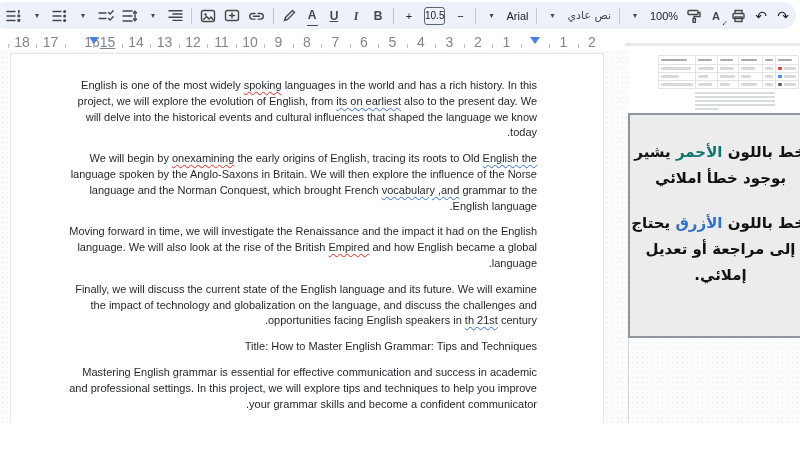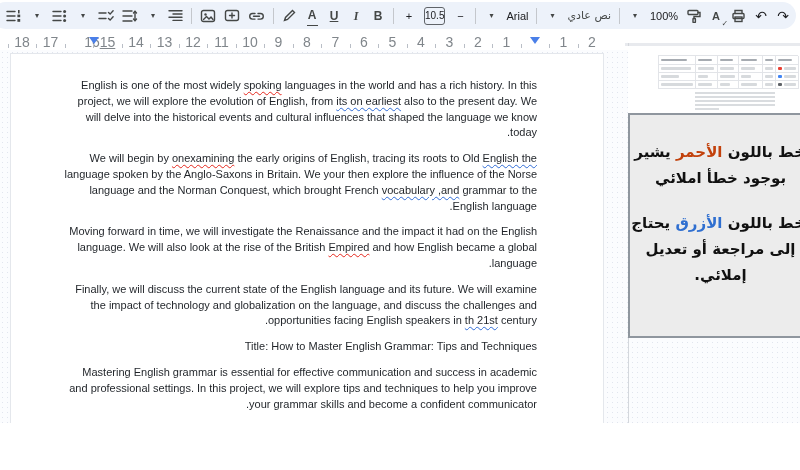--- a/index.html
+++ b/index.html
@@ -65,21 +65,21 @@
   .mdot{width:3.5px;height:3.5px;border-radius:1px;flex:0 0 auto;}
   #mini-lines{position:absolute;left:67px;top:46px;width:80px;}
   .mline{height:1.5px;background:#d9dcdf;margin-bottom:2.6px;}
   
   #note-box{position:absolute;left:628px;top:63px;width:185px;height:225px;background:#ececec;
             border:2px solid #8f969e;box-sizing:border-box;z-index:3;
             font-family:"DejaVu Sans",sans-serif;font-weight:bold;font-size:15px;color:#111;
             padding:24px 6px 0 6px;direction:rtl;text-align:center;}
   .nline{line-height:26px;white-space:nowrap;}
   .npara{margin:0 0 19px 0;}
-  .c-red{color:#c2410c;text-align:center;}
+  .c-red{color:#0f766e;text-align:center;}
   .c-blue{color:#2f6fd0;}
 </style>
 </head>
 <body>
 
 <div id="toolbar">
   <span class="tbtn">
     <svg class="tico" width="16" height="14">
       <path d="M1 2.5h8M1 7h8M1 11.5h8"></path>
         <rect class="f" x="12" y="1" width="1.6" height="3.4"></rect>
@@ -236,21 +236,21 @@
   <div id="page">
     <div id="doc-text">
         <div class="dpara">
           <div class="dline"><span>English is one of the most widely </span><span class="sq-red">spoking</span><span> languages in the world and has a rich history. In this</span></div>
           <div class="dline"><span>project, we will explore the evolution of English, from </span><span class="sq-blue">its on earliest</span><span> also to the present day. We</span></div>
           <div class="dline"><span>will delve into the historical events and cultural influences that shaped the language we know</span></div>
           <div class="dline"><span>.today</span></div>
         </div>
         <div class="dpara">
           <div class="dline"><span>We will begin by </span><span class="sq-red">onexamining</span><span> the early origins of English, tracing its roots to Old </span><span class="sq-blue">English the</span></div>
-          <div class="dline"><span>language spoken by the Anglo-Saxons in Britain. We your then explore the influence of the Norse</span></div>
+          <div class="dline"><span>language spoken by the Anglo-Saxons in Britain. We will then explore the influence of the Norse</span></div>
           <div class="dline"><span>language and the Norman Conquest, which brought French </span><span class="sq-blue">vocabulary ,and</span><span> grammar to the</span></div>
           <div class="dline"><span>.English language</span></div>
         </div>
         <div class="dpara">
           <div class="dline"><span>Moving forward in time, we will investigate the Renaissance and the impact it had on the English</span></div>
           <div class="dline"><span>language. We will also look at the rise of the British </span><span class="sq-red">Empired</span><span> and how English became a global</span></div>
           <div class="dline"><span>.language</span></div>
         </div>
         <div class="dpara">
           <div class="dline"><span>Finally, we will discuss the current state of the English language and its future. We will examine</span></div>

